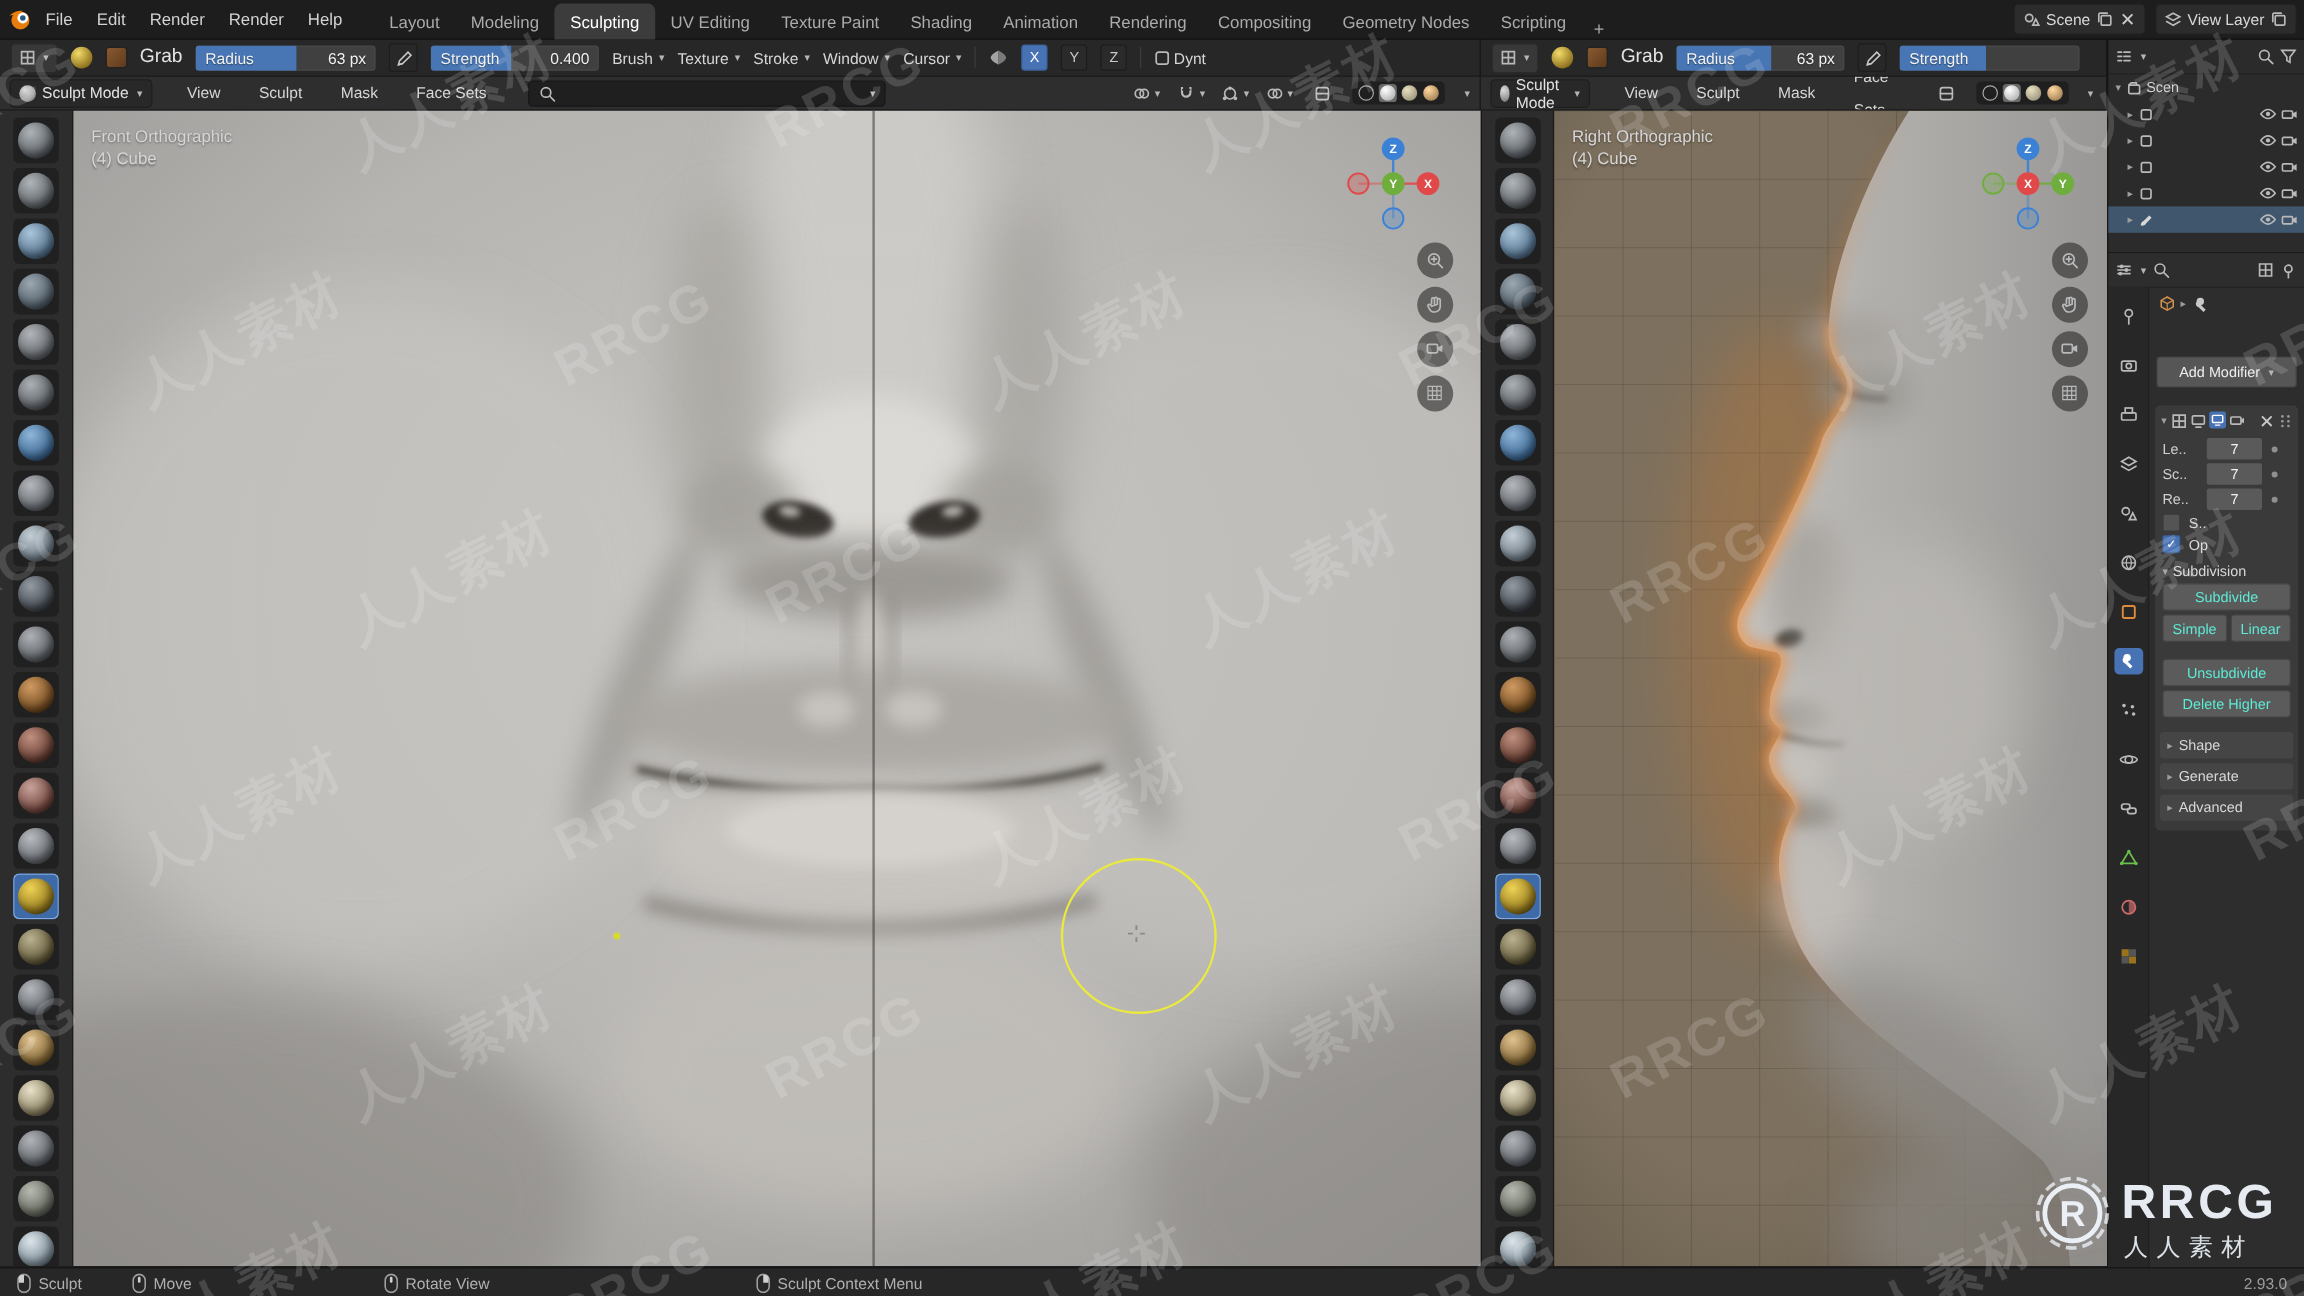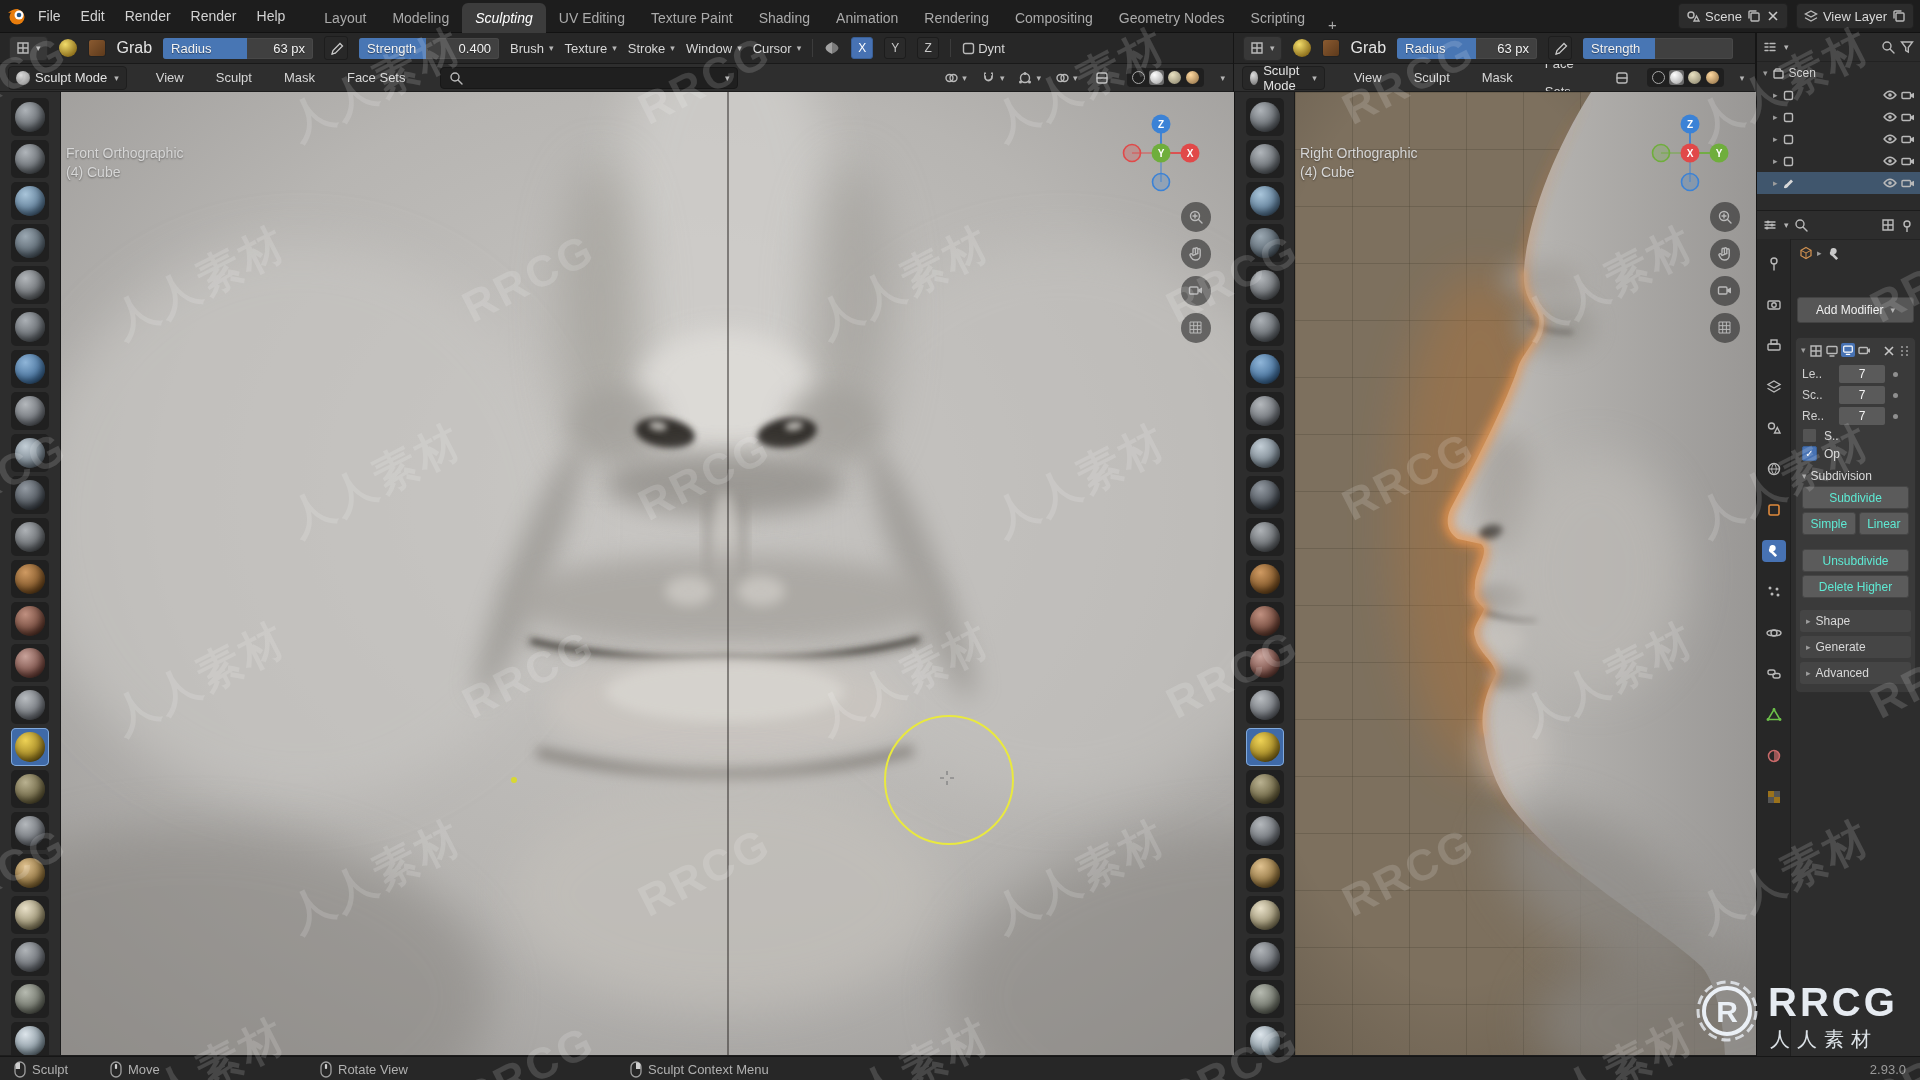--- a/index.html
+++ b/index.html
@@ -9,21 +9,21 @@
   .grow{flex:1 1 auto;}
   .ic{display:inline-flex;align-items:center;justify-content:center;line-height:0;}
   .caret{font-size:9px;color:#b5b5b5;margin-left:2px;}
 
   
   #topbar{left:0;top:0;width:1920px;height:33px;background:#1d1d1d;border-bottom:1px solid #121212;
           display:flex;align-items:center;z-index:6;padding:0 6px;box-sizing:border-box;}
   .menu-item{padding:0 10px;font-size:14px;color:#d2d2d2;line-height:33px;cursor:default;}
   .ws-tabs{display:flex;margin-left:16px;height:33px;align-items:flex-end;}
   .ws-tab{padding:0 13px;font-size:14px;color:#ababab;line-height:30px;height:30px;border-radius:6px 6px 0 0;}
-  .ws-tab.on{background:#3c3c3c;color:#fff;font-style:italic;}
+  .ws-tab.on{background:#3c3c3c;color:#fff;}
   .ws-add{padding:0 10px;color:#ababab;font-size:15px;}
   .tb-chip{display:flex;align-items:center;gap:5px;background:#2c2c2c;border:1px solid #202020;border-radius:4px;
            height:24px;padding:0 7px;font-size:13px;color:#d8d8d8;margin-left:8px;}
 
   
   #ts-left,#ts-right{top:33px;height:31px;background:#272727;border-bottom:1px solid #191919;
       display:flex;align-items:center;gap:11px;padding:0 9px;box-sizing:border-box;overflow:hidden;z-index:5;}
   #ts-left{left:0;width:1234px;border-right:1px solid #151515;}
   #ts-right{left:1234px;width:522px;border-right:1px solid #151515;}
   .chip{display:flex;align-items:center;gap:4px;background:#383838;border:1px solid #2a2a2a;border-radius:4px;
@@ -72,22 +72,22 @@
   #shelf-left{left:0;}
   #shelf-right{left:1234px;border-left:1px solid #151515;}
   .brush{width:38px;height:38px;border-radius:5px;background:#202020;display:flex;align-items:center;
          justify-content:center;flex:0 0 auto;}
   .brush.sel{background:#3f6aa8;box-shadow:inset 0 0 0 1px #82aadc;}
   .bball{width:30px;height:30px;border-radius:50%;box-shadow:inset -3px -4px 6px rgba(0,0,0,.4);}
 
   
   #canvas-left{left:61px;top:92px;width:1173px;height:963px;overflow:hidden;background:#a8a6a3;z-index:1;}
   #canvas-right{left:1295px;top:92px;width:461px;height:963px;overflow:hidden;background:#7d705e;z-index:1;}
-  .vp-label{position:absolute;left:5px;top:12px;color:#d6d6d6;font-size:14px;line-height:19px;
-            text-shadow:0 1px 2px rgba(0,0,0,.4);pointer-events:none;z-index:3;margin-top:40px;}
+  .vp-label{position:absolute;left:15px;top:12px;color:#d6d6d6;font-size:14px;line-height:19px;
+            text-shadow:0 1px 2px rgba(0,0,0,.4);pointer-events:none;z-index:3;}
   .navcol{position:absolute;display:flex;flex-direction:column;gap:7px;z-index:3;}
   .navbtn{width:30px;height:30px;border-radius:50%;background:rgba(42,42,42,.6);display:flex;align-items:center;
           justify-content:center;}
   .gizmo{position:absolute;width:80px;height:80px;z-index:3;}
   #brush-cursor{position:absolute;left:823px;top:623px;width:126px;height:126px;border:2.5px solid #e9e93f;
                 border-radius:50%;z-index:4;pointer-events:none;}
   #brush-dot{position:absolute;left:450px;top:685px;width:6px;height:6px;border-radius:50%;background:#d8d832;z-index:4;}
 
   
   #outliner{left:1756px;top:33px;width:164px;height:177px;background:#2b2b2b;border-left:1px solid #151515;

